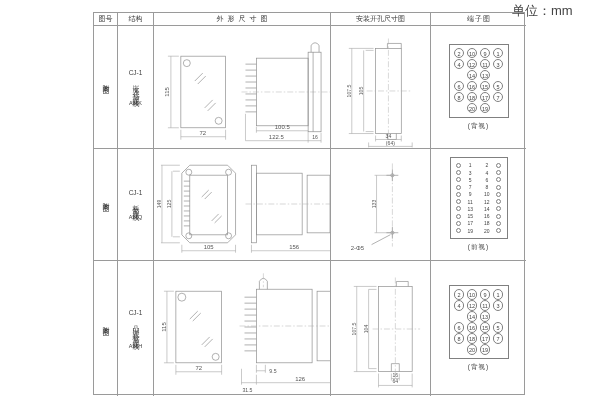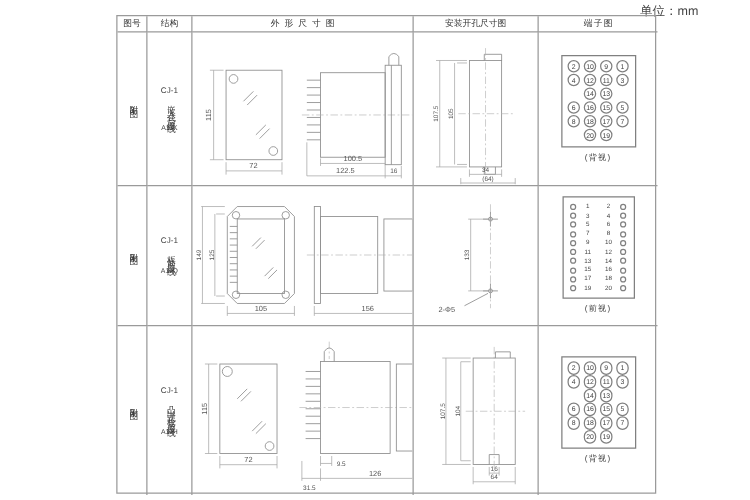--- a/index.html
+++ b/index.html
@@ -1,18 +1,18 @@
 <!DOCTYPE html>
 <html><head>
 <meta charset="utf-8">
 <style>
   html,body{margin:0;padding:0;background:#fff;}
   #page{position:relative;width:600px;height:400px;background:#ffffff;overflow:hidden;
         font-family:"Liberation Sans","DejaVu Sans",sans-serif;color:#3a3a3a;}
-  #unit-label{position:absolute;left:512px;top:2px;font-size:10px;color:#444;}
+  #unit-label{position:absolute;left:512px;top:2px;font-size:13px;color:#444;}
   #tbl{position:absolute;left:93px;top:12px;width:432px;height:383px;
        display:grid;grid-template-columns:24px 36px 177px 100px 95px;
        grid-template-rows:13px 123px 112px 135px;
        border:1px solid #9a9a9a;box-sizing:border-box;}
   .cell{border-right:1px solid #9a9a9a;border-bottom:1px solid #9a9a9a;
         display:flex;align-items:center;justify-content:center;
         overflow:hidden;position:relative;box-sizing:border-box;}
   .lc{border-right:none;} .lr{border-bottom:none;}
   .hdr{font-size:7px;color:#333;white-space:nowrap;}
   .sp3{letter-spacing:4px;padding-left:4px;} .sp1{letter-spacing:1px;padding-left:1px;}

